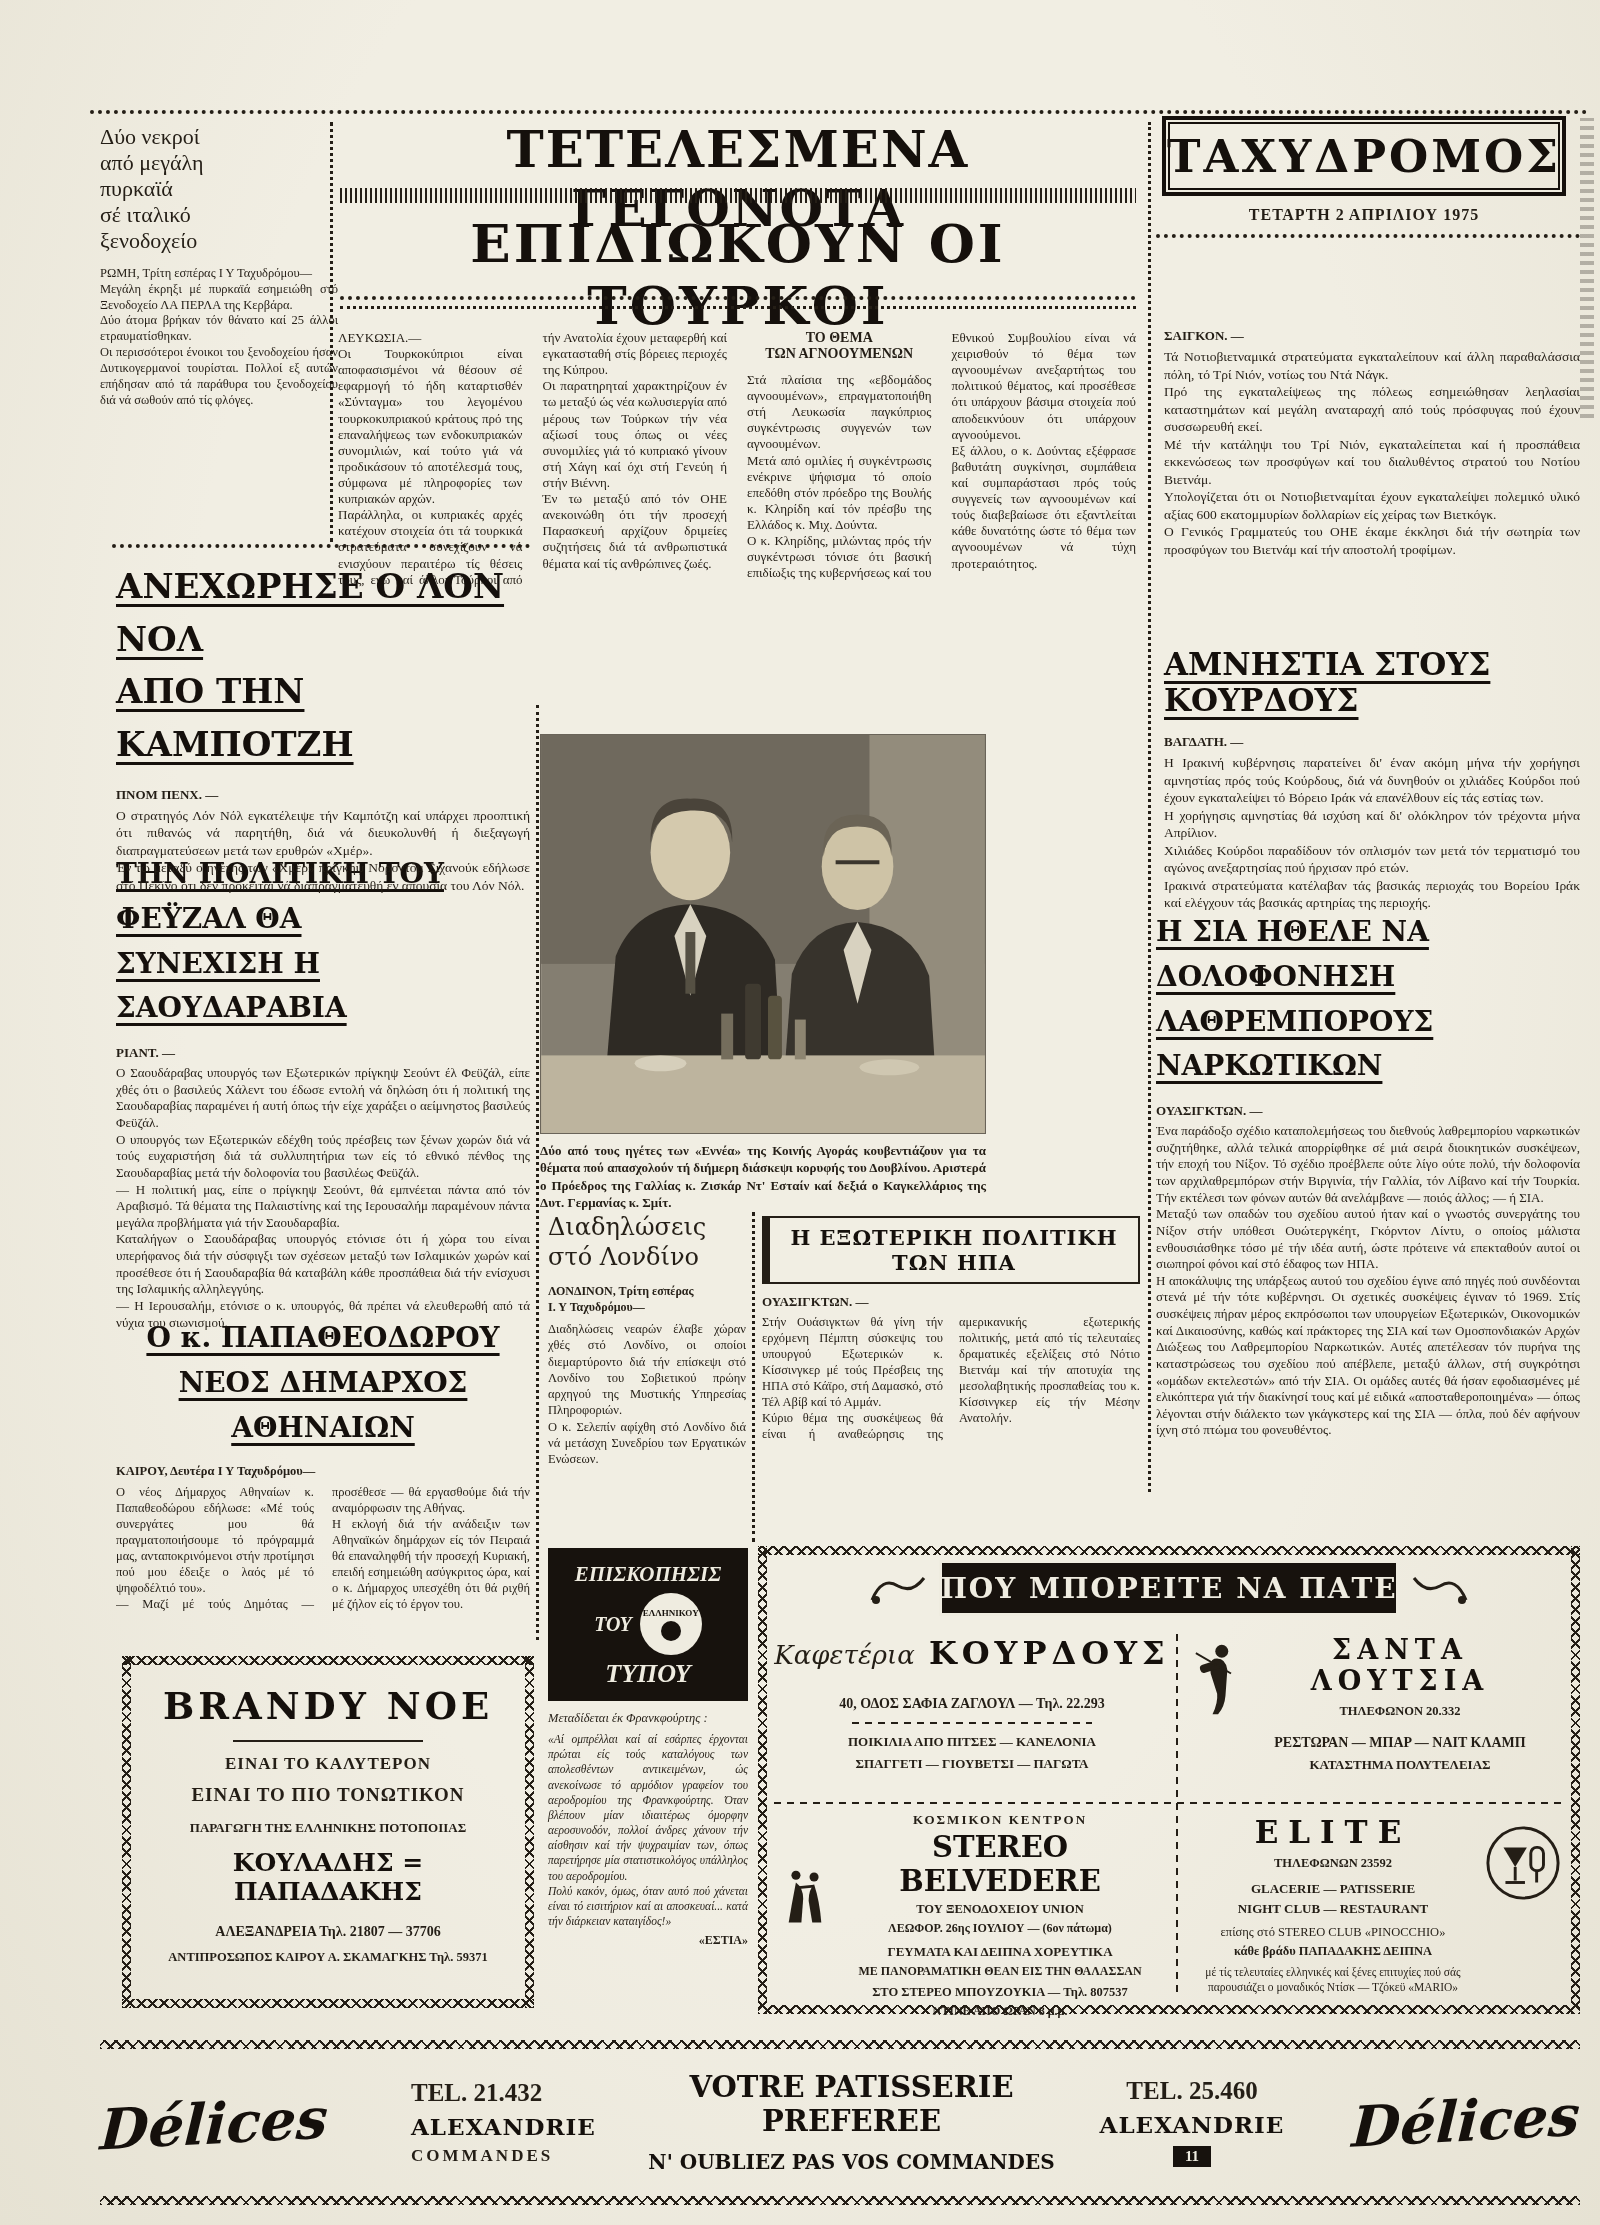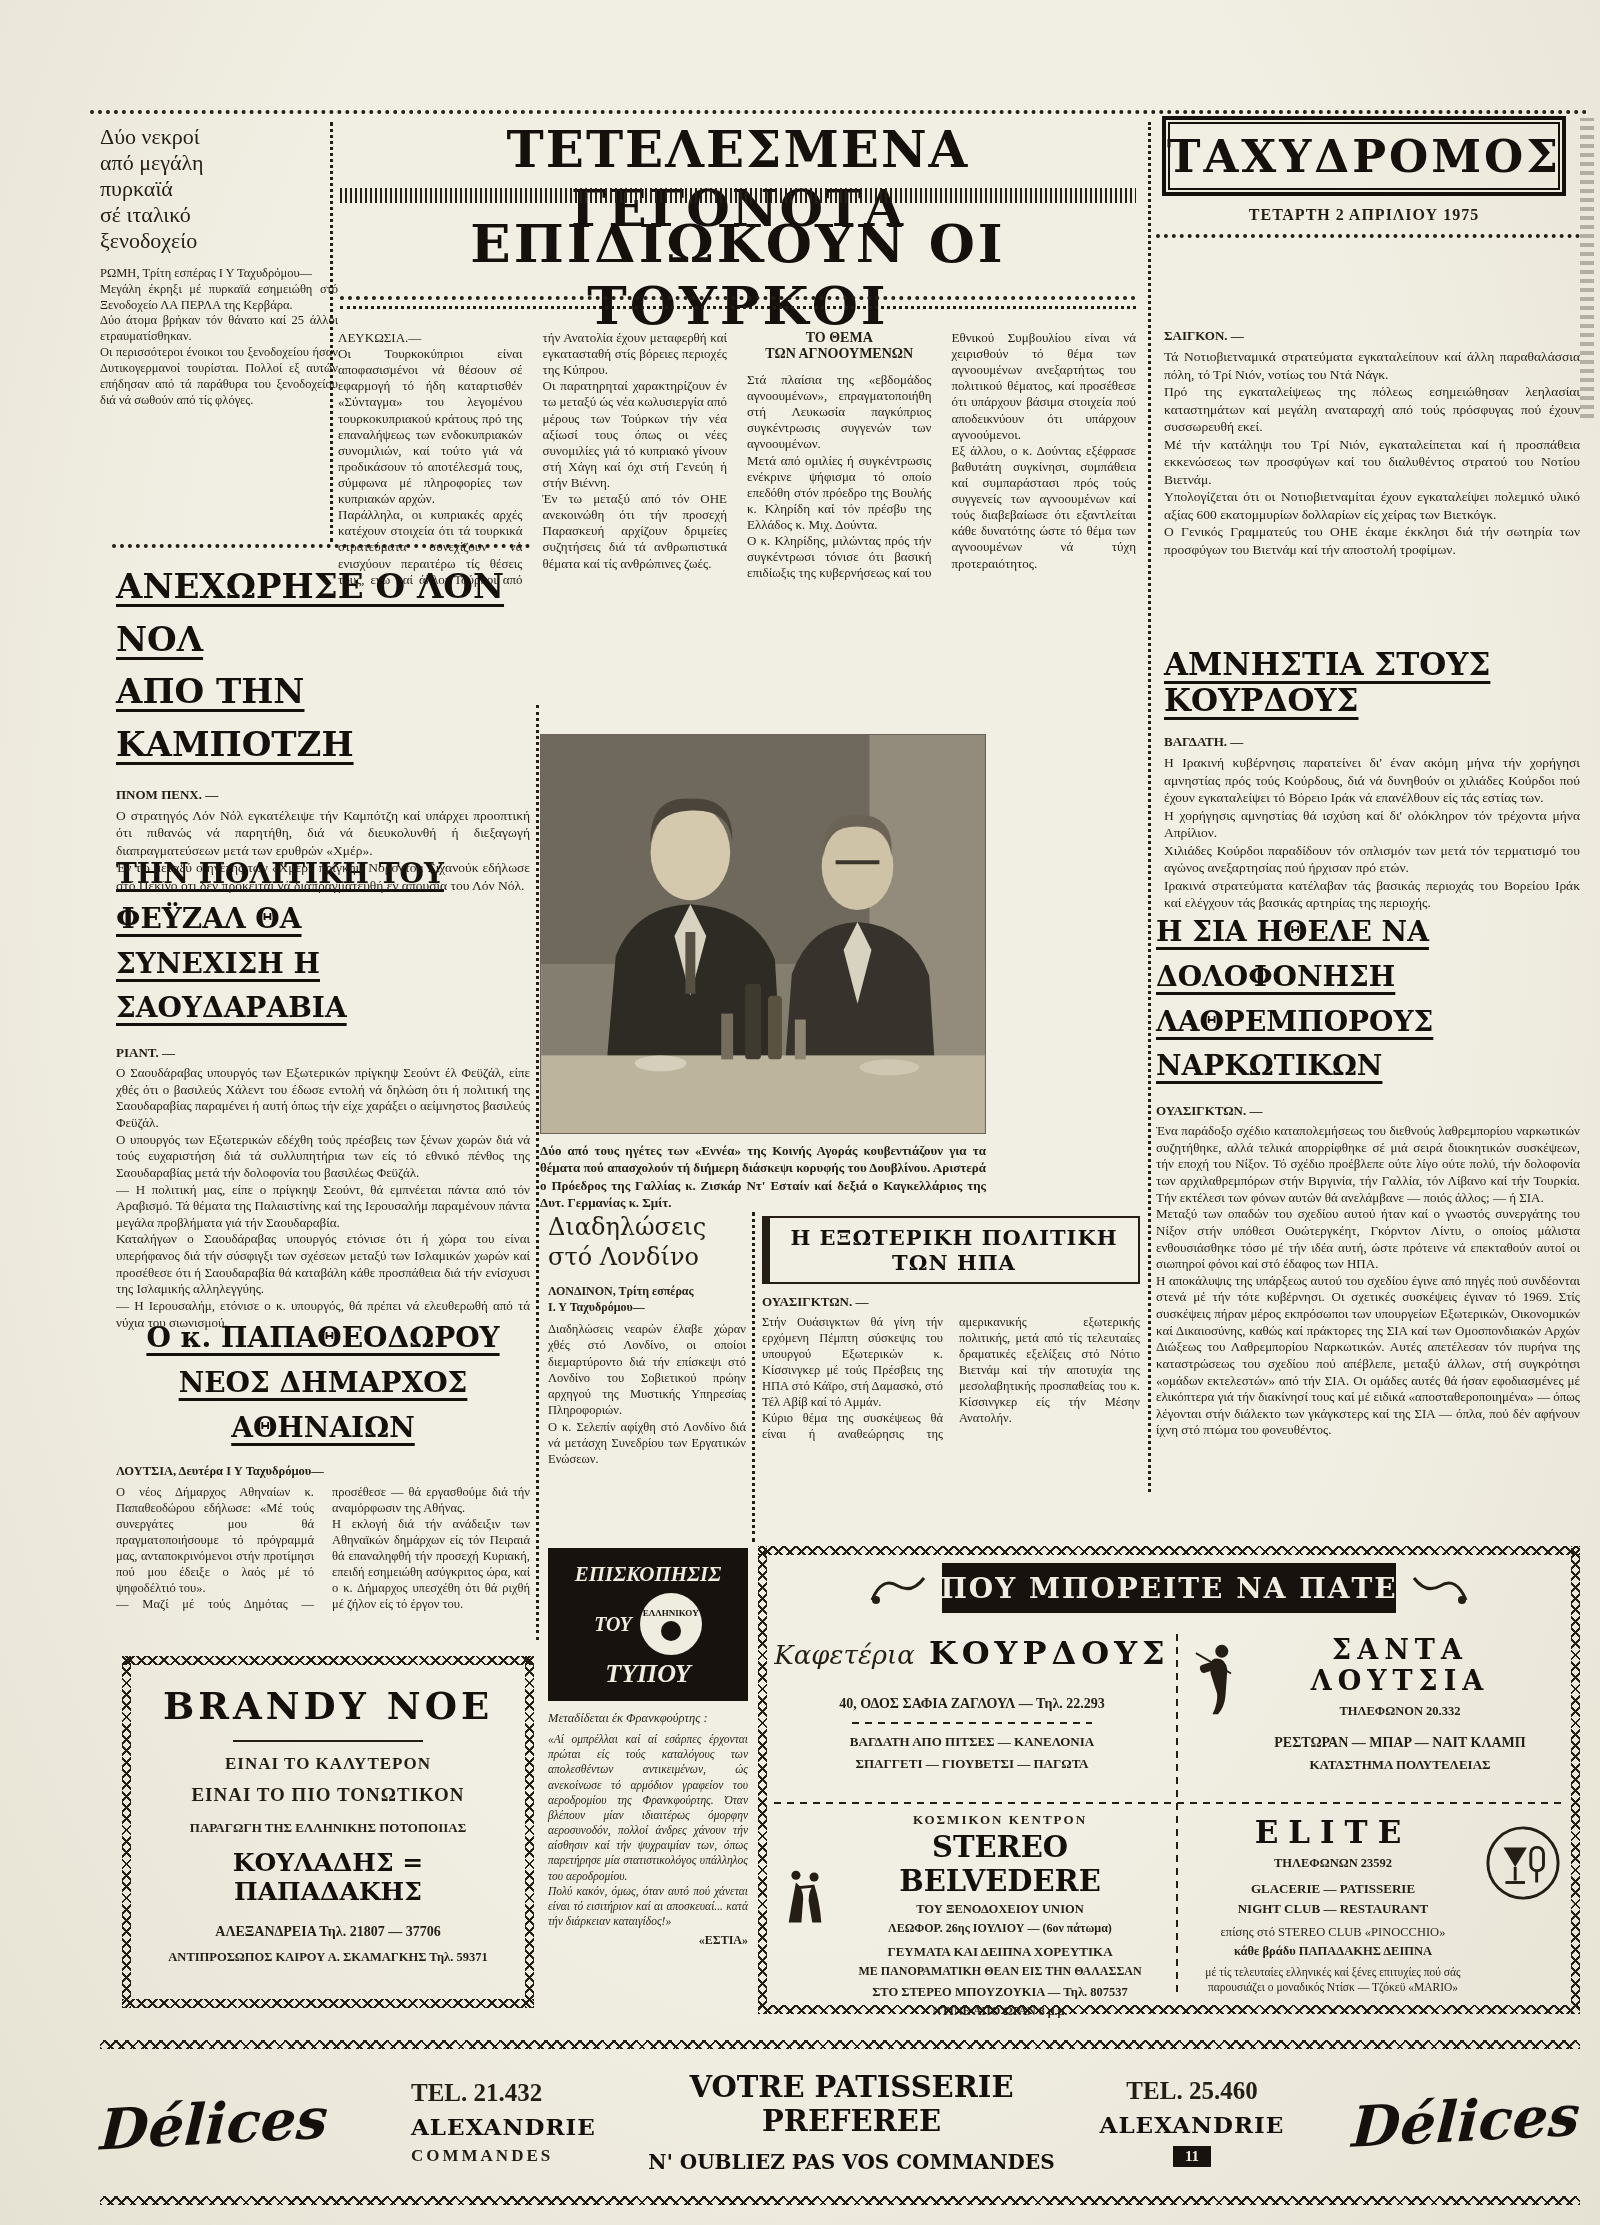--- a/index.html
+++ b/index.html
@@ -124,21 +124,21 @@
     <h2 class="hl ul pre" style="font-size:34px;line-height:1.55;">ΑΝΕΧΩΡΗΣΕ Ο ΛΟΝ ΝΟΛ
 ΑΠΟ ΤΗΝ ΚΑΜΠΟΤΖΗ</h2>
     <div class="dl" style="margin-top:16px;">ΠΝΟΜ ΠΕΝΧ. —</div>
     <div class="bt clip" style="font-size:13.5px;line-height:1.3;height:140px;margin-top:4px;">Ο στρατηγός Λόν Νόλ εγκατέλειψε τήν Καμπότζη καί υπάρχει προοπτική ότι πιθανώς νά παρητήθη, διά νά διευκολυνθή ή διεξαγωγή διαπραγματεύσεων μετά των ερυθρών «Χμέρ».
 Έν τω μεταξύ ο ηγέτης των «Χμέρ» πρίγκηψ Νοροντόμ Σιχανούκ εδήλωσε στό Πεκίνο ότι δέν πρόκειται νά διαπραγματευθή έν απουσία του Λόν Νόλ.</div>
   </section>
 
   <section class="abs" style="left:116px;top:1316px;width:414px;">
     <h2 class="hl ul pre center" style="font-size:28px;line-height:1.6;">Ο κ. ΠΑΠΑΘΕΟΔΩΡΟΥ
 ΝΕΟΣ ΔΗΜΑΡΧΟΣ ΑΘΗΝΑΙΩΝ</h2>
-    <div style="font-weight:bold;font-size:12.5px;margin-top:14px;">ΛΟΥΤΣΙΑ, Δευτέρα Ι Υ Ταχυδρόμου—</div>
+    <div style="font-weight:bold;font-size:12.5px;margin-top:14px;">ΚΑΙΡΟΥ, Δευτέρα Ι Υ Ταχυδρόμου—</div>
     <div class="bt clip" style="font-size:12.5px;line-height:1.27;height:186px;margin-top:6px;columns:2;column-gap:18px;">Ο νέος Δήμαρχος Αθηναίων κ. Παπαθεοδώρου εδήλωσε: «Μέ τούς συνεργάτες μου θά πραγματοποιήσουμε τό πρόγραμμά μας, ανταποκρινόμενοι στήν προτίμησι πού μου έδειξε ο λαός μέ τό ψηφοδέλτιό του».
 — Μαζί μέ τούς Δημότας — προσέθεσε — θά εργασθούμε διά τήν αναμόρφωσιν της Αθήνας.
 Η εκλογή διά τήν ανάδειξιν των Αθηναϊκών δημάρχων είς τόν Πειραιά θά επαναληφθή τήν προσεχή Κυριακή, επειδή εσημειώθη ασύγκριτος ώρα, καί ο κ. Δήμαρχος υπεσχέθη ότι θά ριχθή μέ ζήλον είς τό έργον του.</div>
   </section>
 
   <figure class="abs" style="left:540px;top:734px;width:446px;height:400px;border:1px solid #6a6459;">
     <svg viewBox="0 0 446 400" width="444" height="398">
       <rect width="446" height="400" fill="#847e71"></rect>
       <rect x="0" y="0" width="446" height="230" fill="#6f695d"></rect>
       <rect x="330" y="0" width="116" height="400" fill="#938c7c"></rect>
@@ -235,21 +235,21 @@
     <div class="abs dashsep" style="left:16px;top:256px;width:790px;"></div>
     <div class="abs dashsepv" style="left:418px;top:86px;height:360px;"></div>
 
     <div class="abs center" style="left:16px;top:88px;width:396px;height:160px;">
       <div>
         <span style="font-family:'DejaVu Serif',serif;font-style:italic;font-size:26px;">Καφετέρια</span>
         <span class="hl" style="font-size:32px;letter-spacing:5px;margin-left:10px;">ΚΟΥΡΔΟΥΣ</span>
       </div>
       <div style="font-weight:bold;font-size:14px;margin-top:24px;">40, ΟΔΟΣ ΣΑΦΙΑ ΖΑΓΛΟΥΛ — Τηλ. 22.293</div>
       <div class="dashsep" style="width:240px;margin:10px auto 0;"></div>
-      <div style="font-weight:bold;font-size:13px;margin-top:10px;">ΒΑΓΔΑΤΗ ΑΠΟ ΠΙΤΣΕΣ — ΚΑΝΕΛΟΝΙΑ</div>
+      <div style="font-weight:bold;font-size:13px;margin-top:10px;">ΠΟΙΚΙΛΙΑ ΑΠΟ ΠΙΤΣΕΣ — ΚΑΝΕΛΟΝΙΑ</div>
       <div style="font-weight:bold;font-size:13px;margin-top:6px;">ΣΠΑΓΓΕΤΙ — ΓΙΟΥΒΕΤΣΙ — ΠΑΓΩΤΑ</div>
     </div>
 
     <div class="abs" style="left:430px;top:88px;width:376px;height:160px;">
       <svg class="abs" style="left:6px;top:8px;" viewBox="0 0 54 80" width="50" height="74">
         <circle cx="30" cy="10" r="7" fill="#241e16"></circle>
         <path d="M22 18 Q34 16 36 30 L34 58 Q33 70 26 78 L20 78 Q26 66 25 56 L18 34 Q16 20 22 18 Z" fill="#241e16"></path>
         <rect x="6" y="22" width="24" height="9" rx="4" transform="rotate(-18 18 26)" fill="#241e16"></rect>
         <line x1="2" y1="12" x2="40" y2="34" stroke="#241e16" stroke-width="2"></line>
       </svg>

